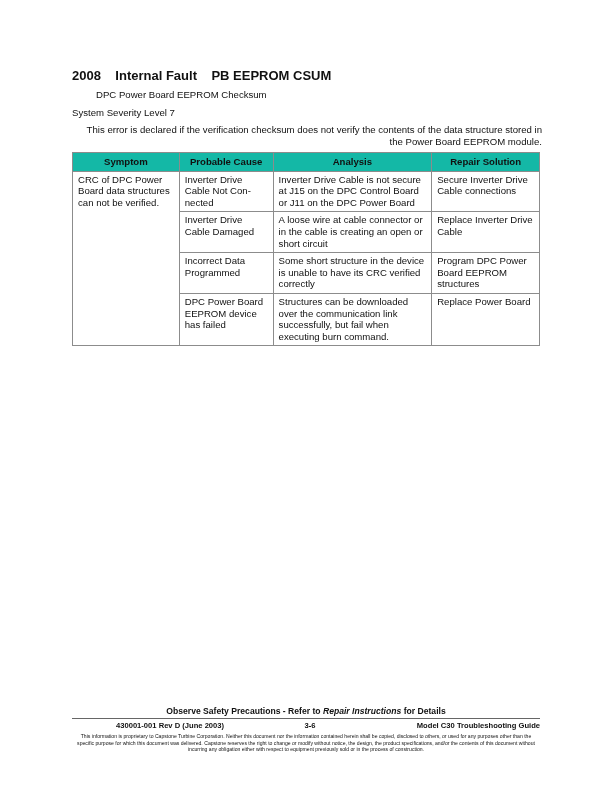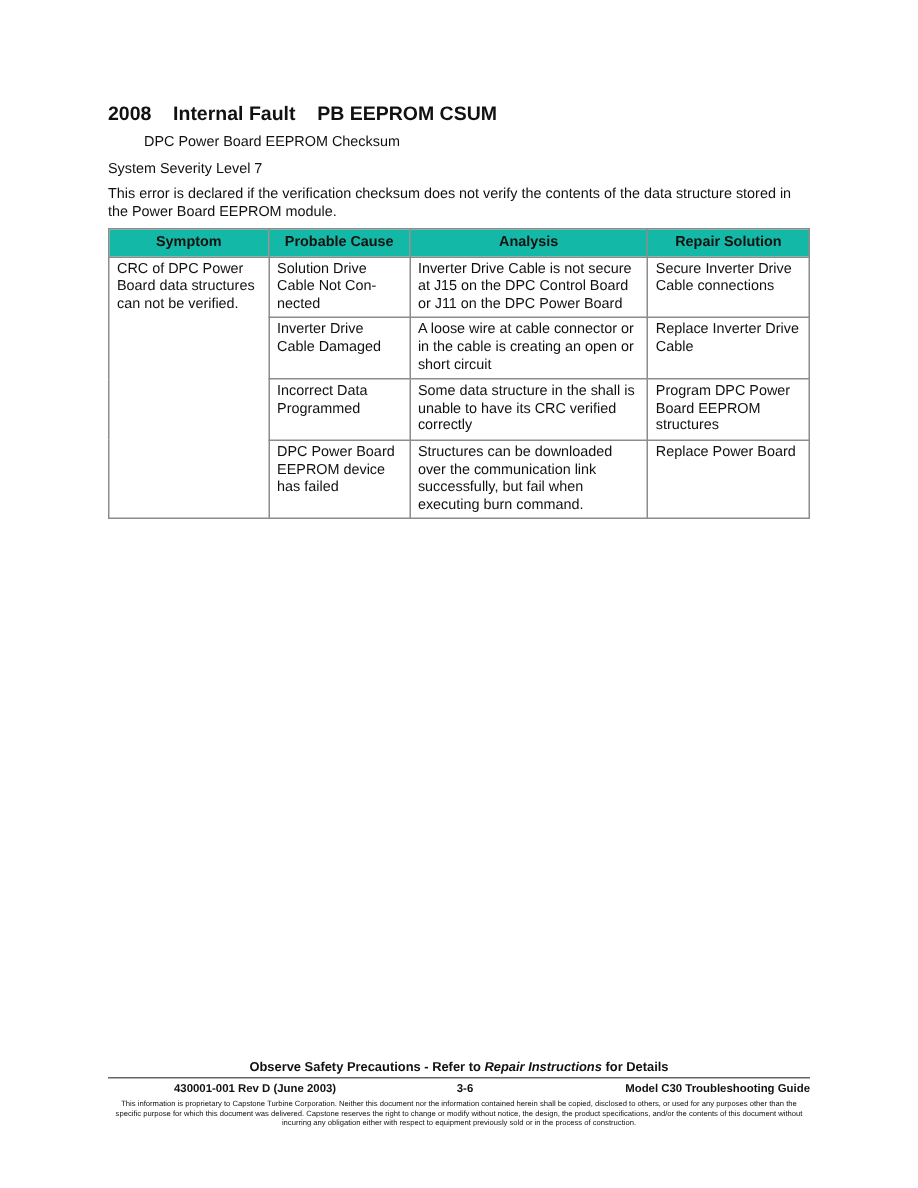--- a/index.html
+++ b/index.html
@@ -37,20 +37,21 @@
       top: 107px;
       font-size: 9.6px;
     }
     .description {
       position: absolute;
       left: 72px;
       top: 124px;
       width: 470px;
       font-size: 9.6px;
       line-height: 12px;
+      text-align: right;
     }
     table.fault-table {
       position: absolute;
       left: 72px;
       top: 152px;
       width: 468px;
       border-collapse: collapse;
       font-size: 9.6px;
       line-height: 11.6px;
     }
@@ -144,32 +145,32 @@
     <tr>
       <th>Symptom</th>
       <th>Probable Cause</th>
       <th>Analysis</th>
       <th>Repair Solution</th>
     </tr>
   </thead>
   <tbody>
     <tr>
       <td rowspan="4">CRC of DPC Power Board data structures can not be verified.</td>
-      <td>Solution Drive Cable Not Con-nected</td>
+      <td>Inverter Drive Cable Not Con-nected</td>
       <td>Inverter Drive Cable is not secure at J15 on the DPC Control Board or J11 on the DPC Power Board</td>
       <td>Secure Inverter Drive Cable connections</td>
     </tr>
     <tr>
       <td>Inverter Drive Cable Damaged</td>
       <td>A loose wire at cable connector or in the cable is creating an open or short circuit</td>
       <td>Replace Inverter Drive Cable</td>
     </tr>
     <tr>
       <td>Incorrect Data Programmed</td>
-      <td>Some data structure in the shall is unable to have its CRC verified correctly</td>
+      <td>Some short structure in the device is unable to have its CRC verified correctly</td>
       <td>Program DPC Power Board EEPROM structures</td>
     </tr>
     <tr>
       <td>DPC Power Board EEPROM device has failed</td>
       <td>Structures can be downloaded over the communication link successfully, but fail when executing burn command.</td>
       <td>Replace Power Board</td>
     </tr>
   </tbody>
 </table>
 

